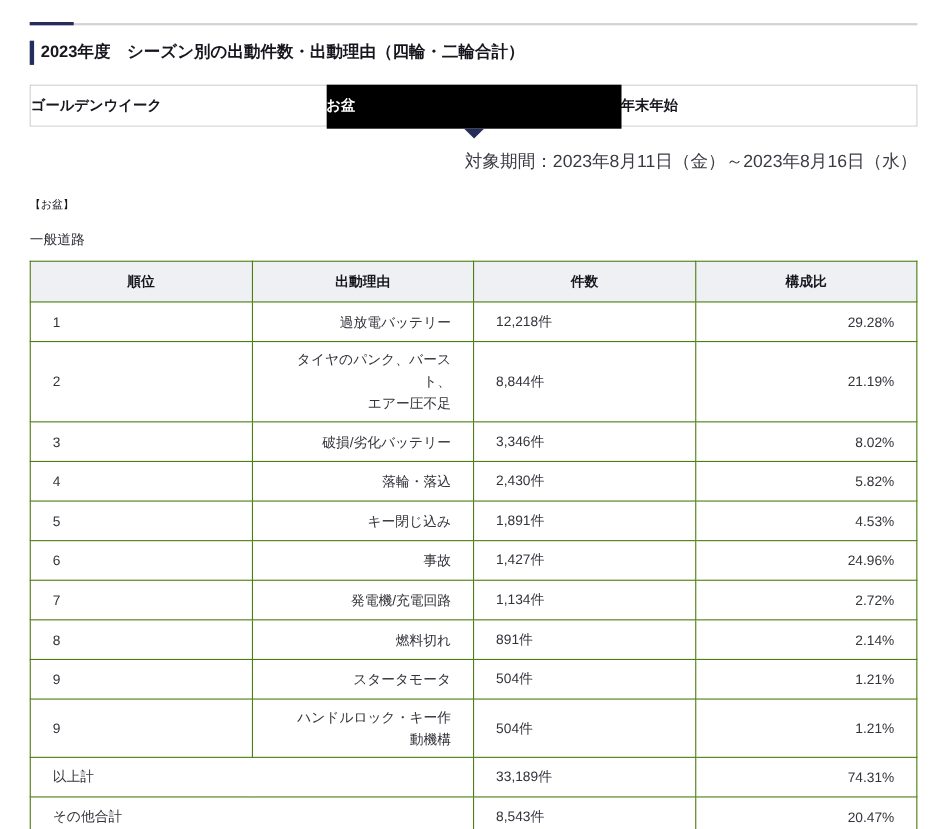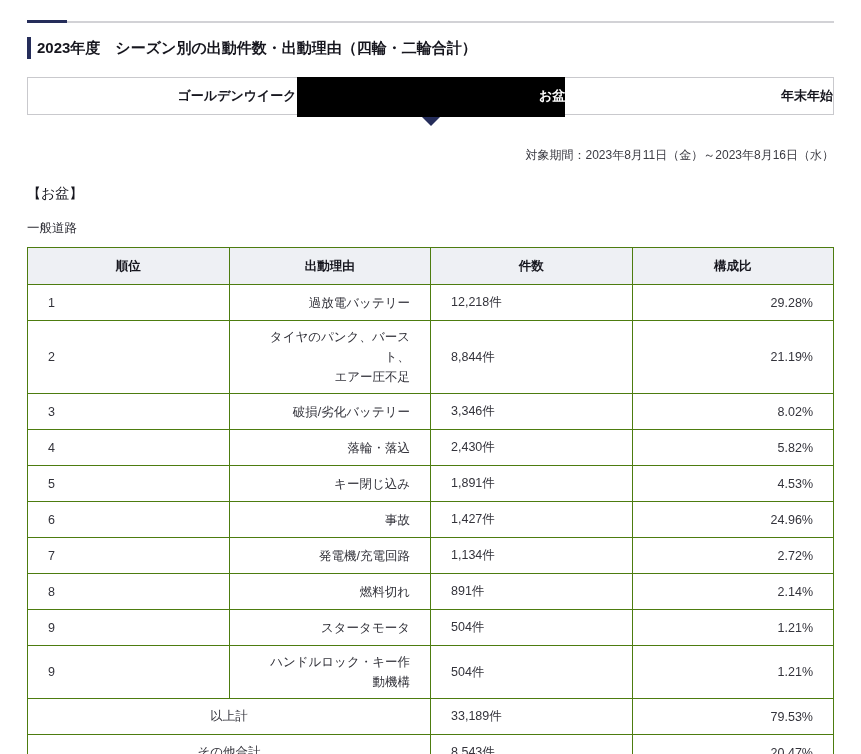--- a/index.html
+++ b/index.html
@@ -48,21 +48,21 @@
   
   .tab-bar {
     position: relative;
     margin-top: 18px;
     display: flex;
     border: 1px solid #c9c9cd;
     height: 38px;
   }
   .tab {
     flex: 1 1 0;
-    text-align: right;
+    text-align: left;
     line-height: 36px;
     font-size: 13px;
     font-weight: bold;
     background: #ffffff;
     color: #16161e;
     cursor: pointer;
     border-right: 1px solid #c9c9cd;
   }
   .tab:last-child { border-right: none; }
   .tab.active {
@@ -80,28 +80,28 @@
     left: 50%;
     bottom: -9px;
     transform: translateX(-50%);
     width: 0; height: 0;
     border-left: 9px solid transparent;
     border-right: 9px solid transparent;
     border-top: 9px solid #252d5a;
   }
   
   .period-note {
-    margin-top: 32px;
+    margin-top: 22px;
     text-align: right;
-    font-size: 12px;
+    font-size: 16px;
     color: #3a3a42;
   }
   .season-label {
     margin-top: 21px;
-    font-size: 14px;
+    font-size: 10px;
     color: #16161e;
   }
   .road-type-label {
     margin-top: 17px;
     font-size: 12.5px;
     color: #2a2a32;
   }
   
   table.dispatch-table {
     margin-top: 10px;
@@ -123,21 +123,21 @@
   }
   .dispatch-table td {
     height: 36px;
     padding: 6px 20px;
     background: #ffffff;
   }
   .dispatch-table td.rank-cell   { text-align: left; }
   .dispatch-table td.reason-cell { text-align: right; white-space: pre-line; line-height: 1.6; padding-left: 35px; }
   .dispatch-table td.count-cell  { text-align: left; }
   .dispatch-table td.ratio-cell  { text-align: right; }
-  .dispatch-table td.summary-label-cell { text-align: center; }
+  .dispatch-table td.summary-label-cell { }
 </style>
 </head>
 <body>
 
 <div class="page">
 
 
   <div class="title-underline">
     <div class="accent"></div>
   </div>
@@ -230,21 +230,21 @@
         </tr>
         <tr>
           <td class="rank-cell">9</td>
           <td class="reason-cell">ハンドルロック・キー作動機構</td>
           <td class="count-cell">504件</td>
           <td class="ratio-cell">1.21%</td>
         </tr>
         <tr>
           <td class="summary-label-cell" colspan="2">以上計</td>
           <td class="count-cell">33,189件</td>
-          <td class="ratio-cell">79.53%</td>
+          <td class="ratio-cell">74.31%</td>
         </tr>
         <tr>
           <td class="summary-label-cell" colspan="2">その他合計</td>
           <td class="count-cell">8,543件</td>
           <td class="ratio-cell">20.47%</td>
         </tr>
       </tbody>
   </table>
 
 </div>

